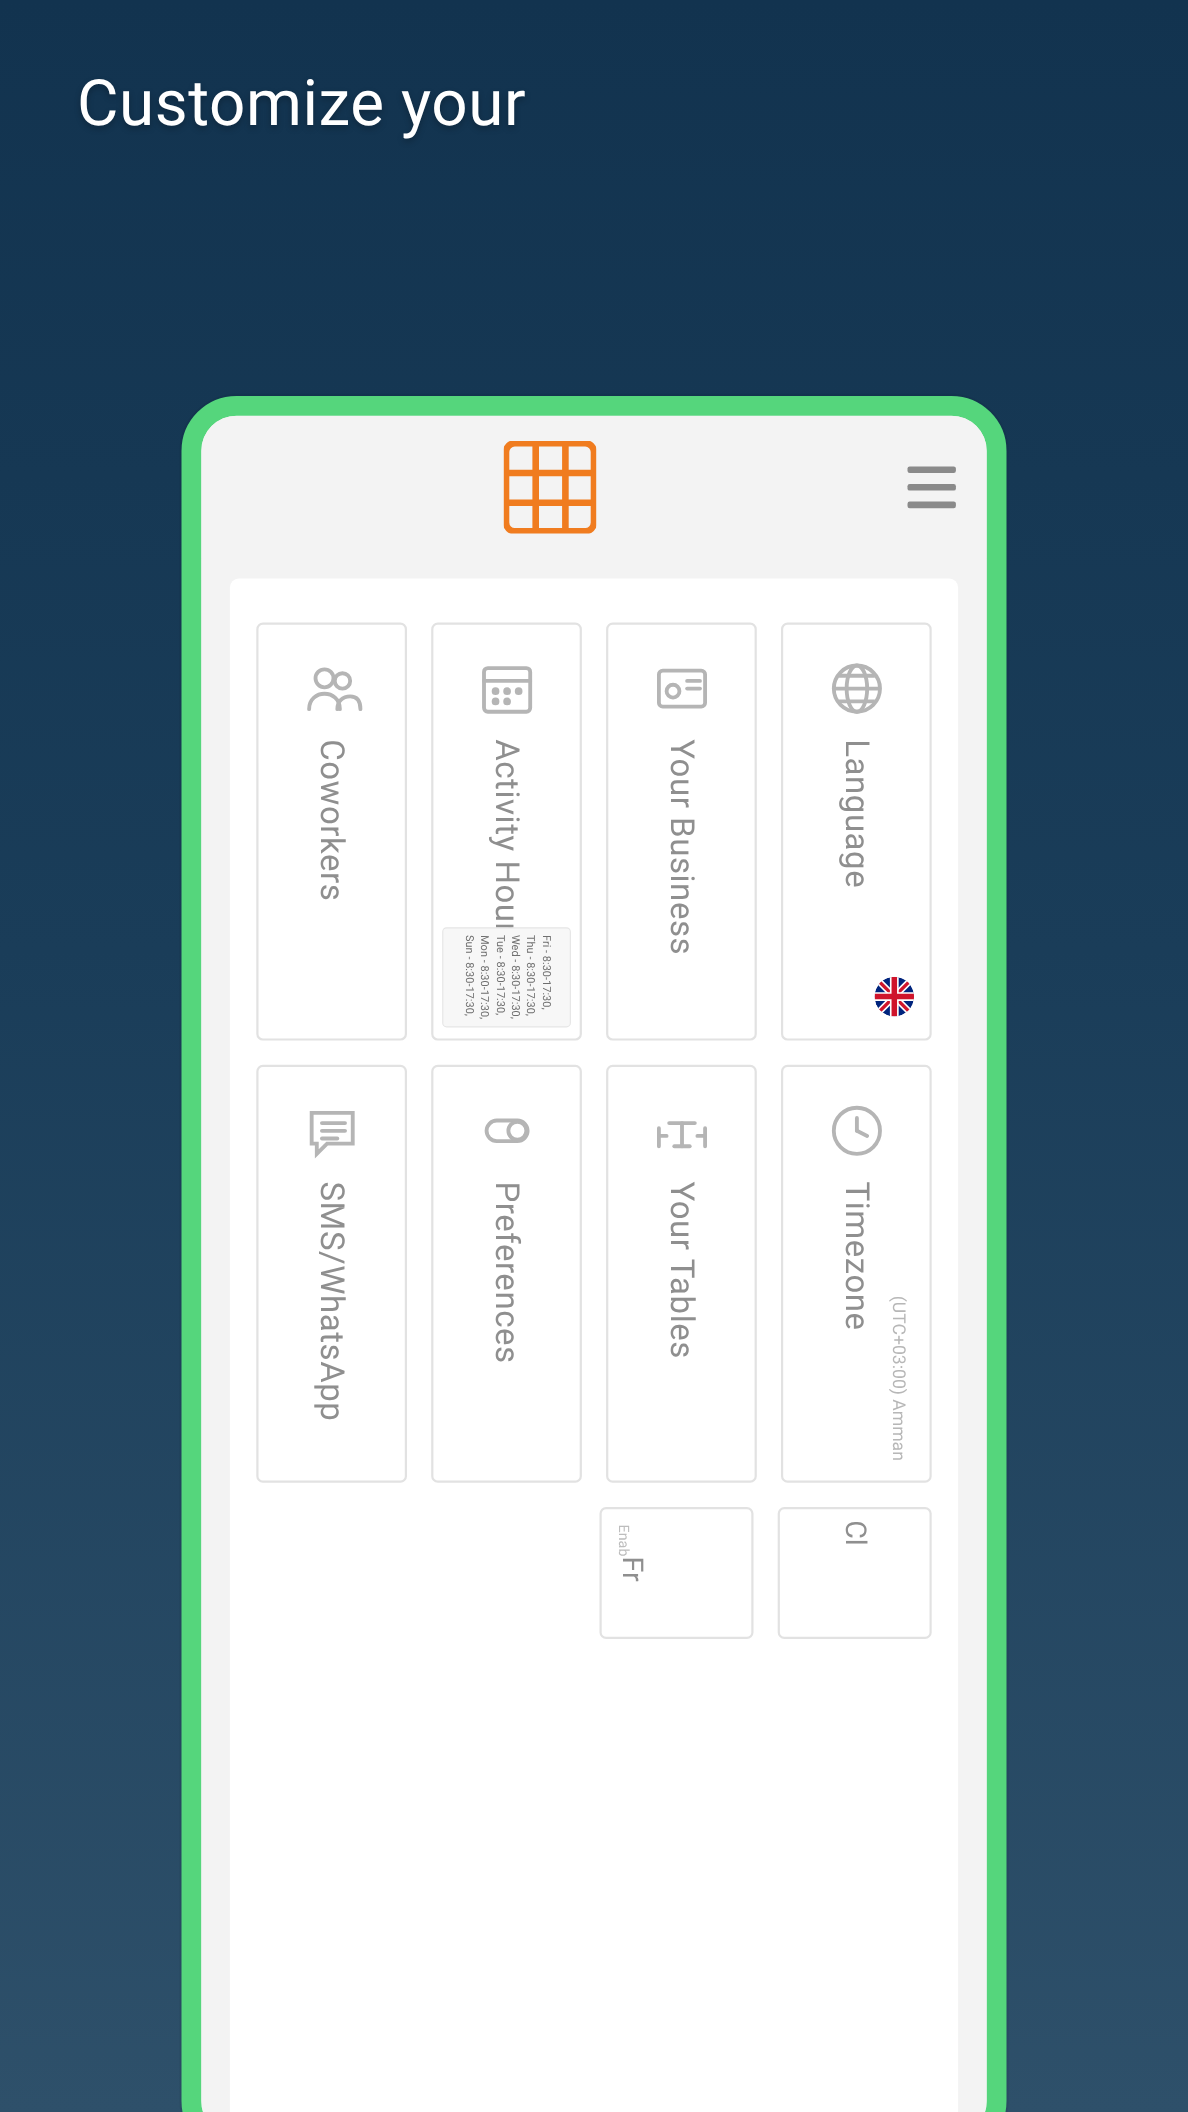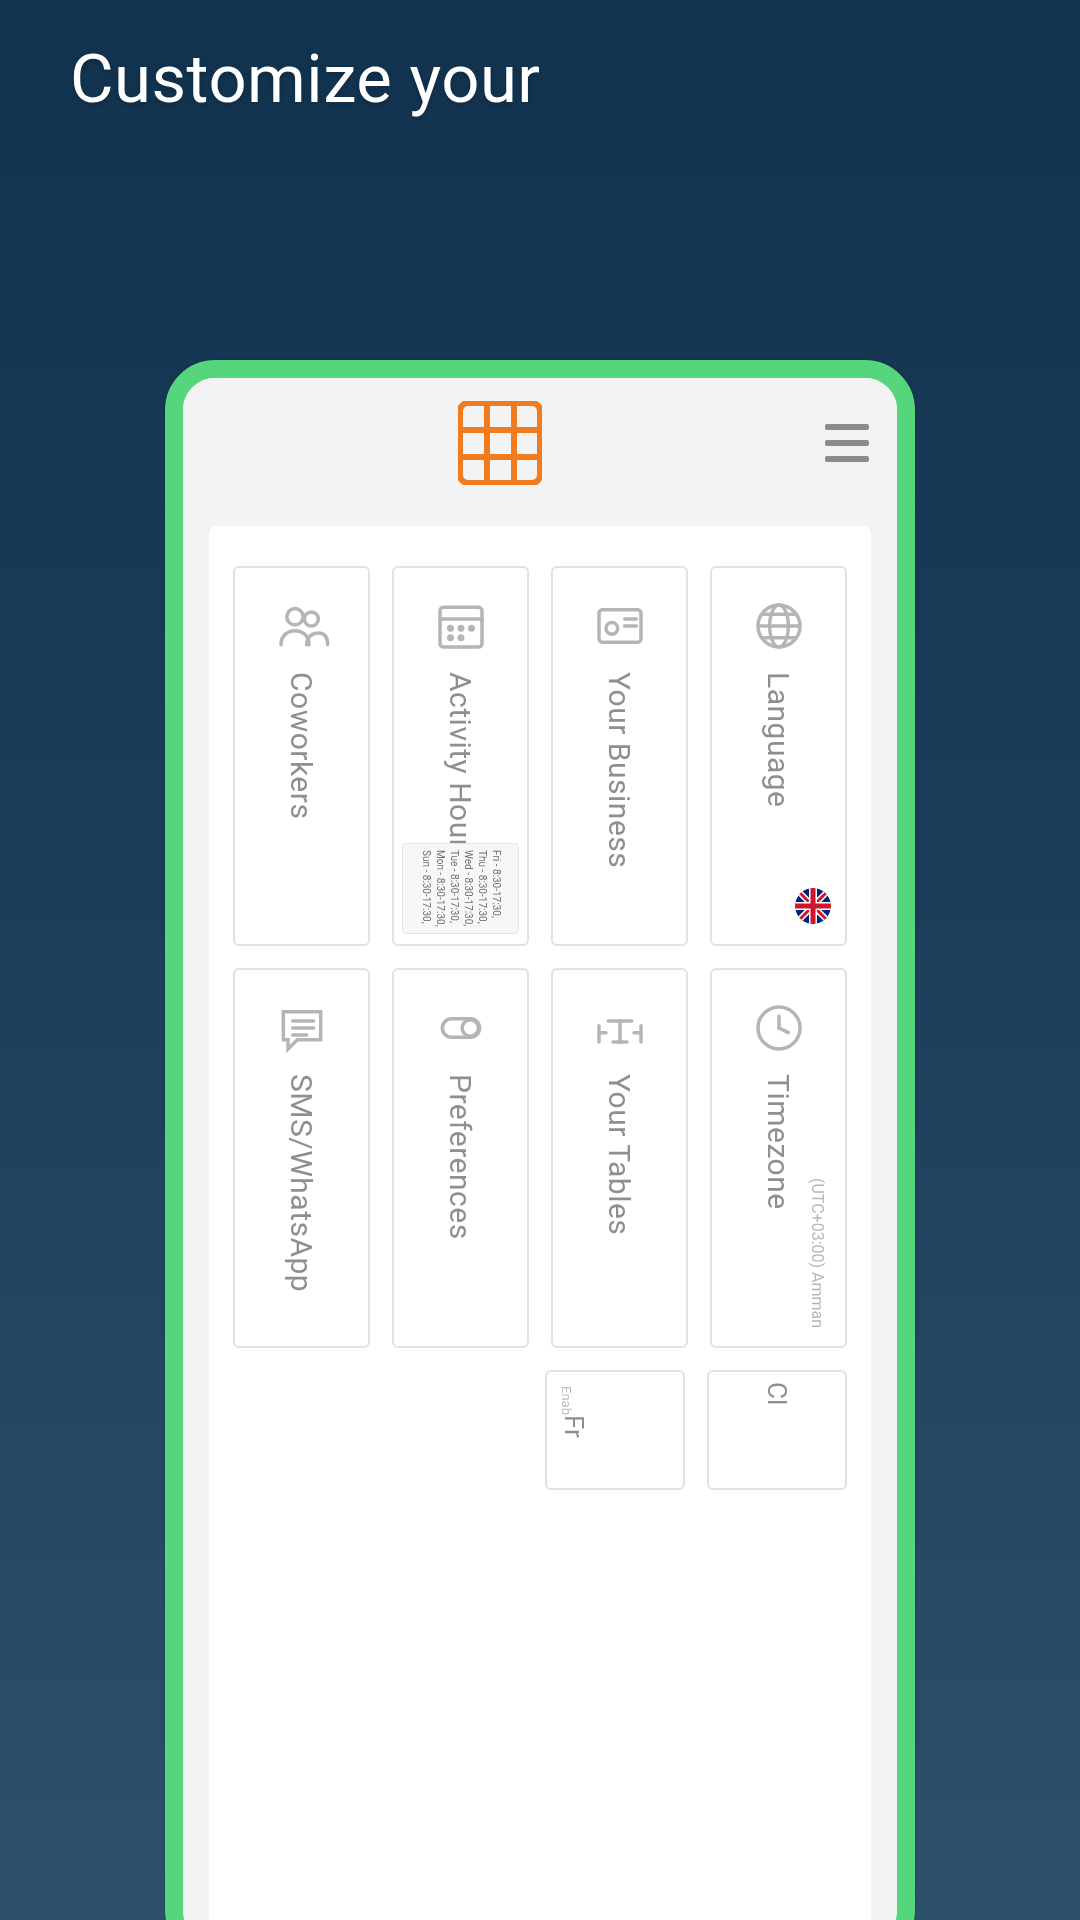--- a/index.html
+++ b/index.html
@@ -3,24 +3,24 @@
 <meta charset="utf-8">
 <style>
   * { box-sizing: border-box; margin: 0; padding: 0; }
   html, body { width: 1080px; height: 1920px; overflow: hidden; font-family: -apple-system, BlinkMacSystemFont, "Segoe UI", Roboto, sans-serif; }
   body {
     background: linear-gradient(180deg, #12334f 0%, #1a3d59 45%, #2e506a 100%);
     position: relative;
   }
   .headline {
     position: absolute;
-    top: 43px;
+    top: 64px;
     left: 70px;
     color: #fff;
-    font-size: 67px;
+    font-size: 58px;
     line-height: 1.1;
     font-weight: 400;
     letter-spacing: 0.5px;
     text-shadow: 0 2px 6px rgba(0,0,0,0.25);
   }
   .phone {
     position: absolute;
     top: 360px;
     left: 50%;
     transform: translateX(-50%);

